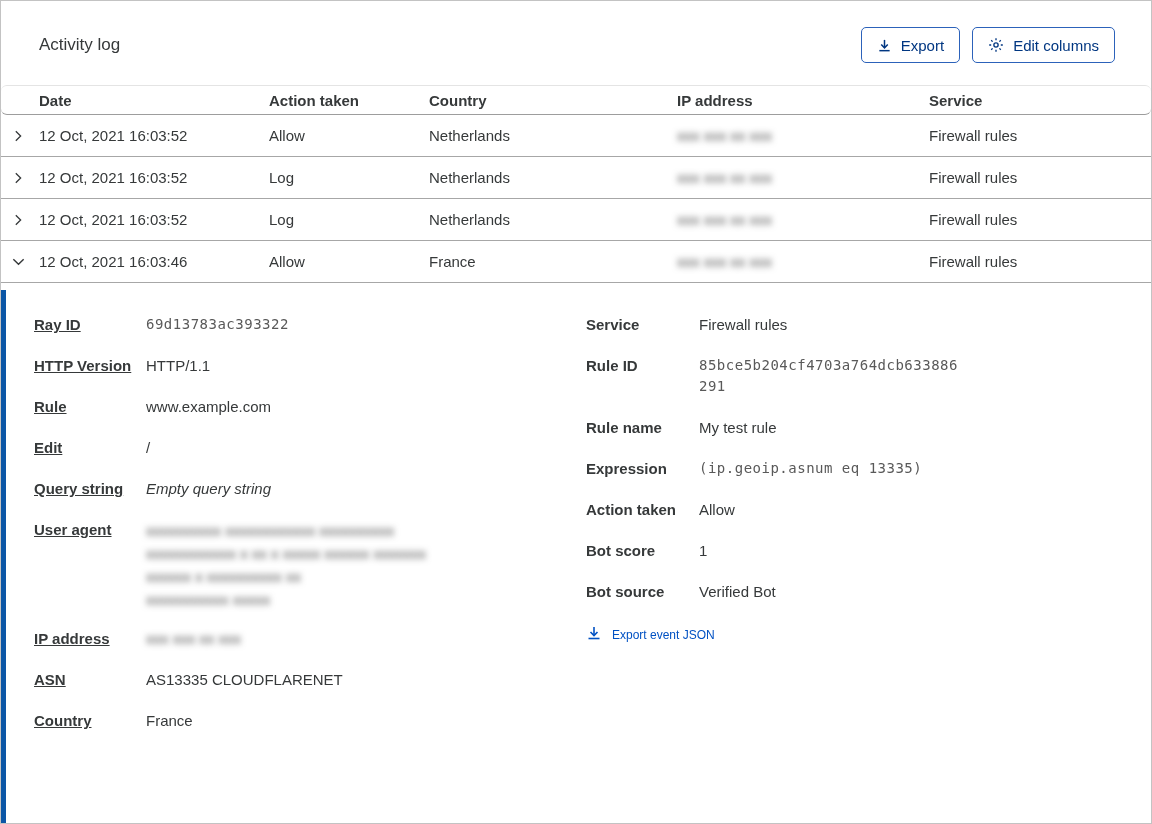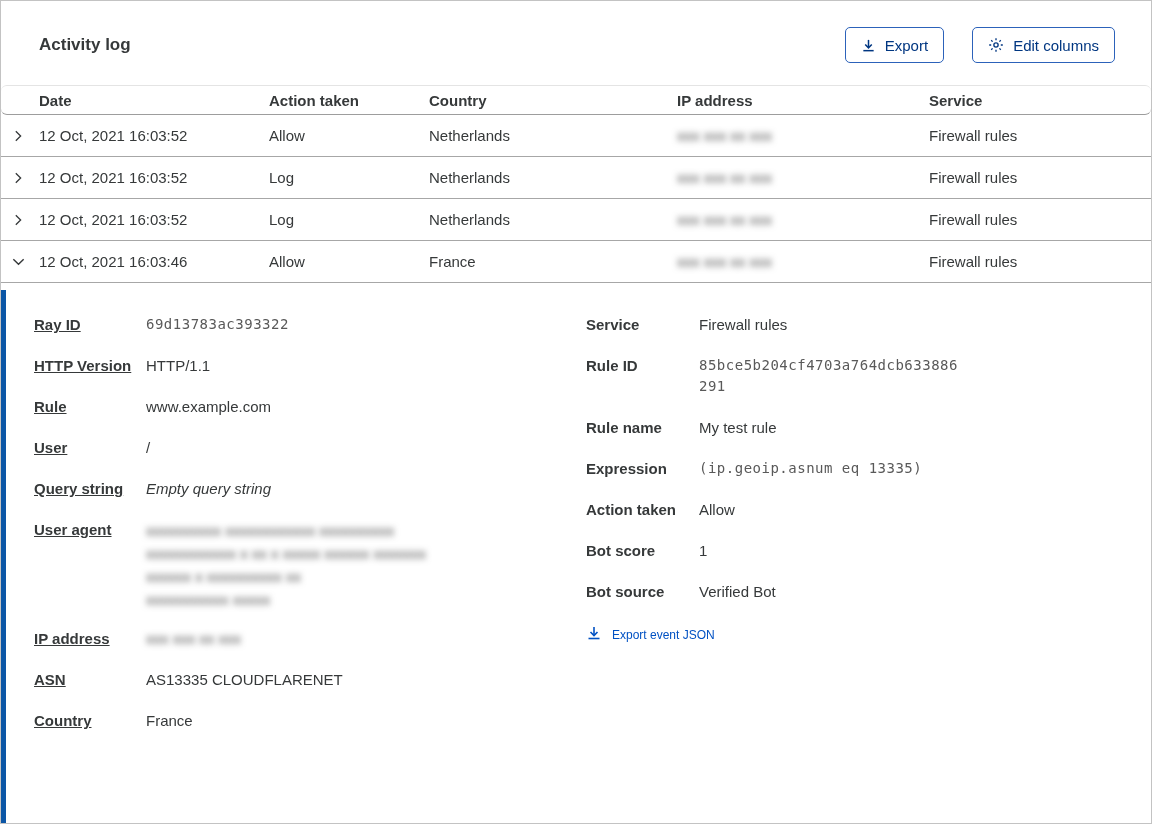--- a/index.html
+++ b/index.html
@@ -4,22 +4,22 @@
 <style>
   * { margin:0; padding:0; box-sizing:border-box; }
   html,body { width:1152px; height:824px; background:#fff; overflow:hidden;
     font-family:"Liberation Sans","DejaVu Sans",sans-serif; color:#36393a; }
   .frame { width:1152px; height:824px; background:#fff;
     border:1px solid #c3c3c3; position:relative; }
 
   
   .topbar { display:flex; align-items:center; justify-content:space-between;
     padding:26px 36px 22px 38px; }
-  .page-title { font-size:17px; font-weight:700; color:#36393a;text-align:right; }
-  .actions { display:flex; gap:28px; }
+  .page-title { font-size:17px; font-weight:400; color:#36393a;text-align:right; }
+  .actions { display:flex; gap:12px; }
   .btn { display:flex; align-items:center; gap:9px; height:36px; padding:0 15px;
     background:#fff; border:1px solid #2c62ba; border-radius:5px;
     color:#003681; font-size:15px; font-weight:400; cursor:pointer;
     font-family:"Liberation Sans","DejaVu Sans",sans-serif; }
   .btn svg { display:block; }
 
   
   .grid-row { display:grid;
     grid-template-columns:38px 230px 160px 248px 252px 1fr;
     align-items:center; }
@@ -152,21 +152,21 @@
         </div>
       <div class="drow">
           <div class="dlabel">HTTP Version</div>
         <div class="dvalue">HTTP/1.1</div>
         </div>
       <div class="drow">
           <div class="dlabel">Rule</div>
         <div class="dvalue">www.example.com</div>
         </div>
       <div class="drow">
-          <div class="dlabel">User</div>
+          <div class="dlabel">Edit</div>
         <div class="dvalue">/</div>
         </div>
       <div class="drow">
           <div class="dlabel">Query string</div>
         <div class="dvalue italic">Empty query string</div>
         </div>
       <div class="drow" style="margin-bottom:17px;">
           <div class="dlabel">User agent</div>
         <div class="dvalue ua-lines" style="line-height:23px;">
           <span class="blur-text">xxxxxxxxxx xxxxxxxxxxxx xxxxxxxxxx</span>

